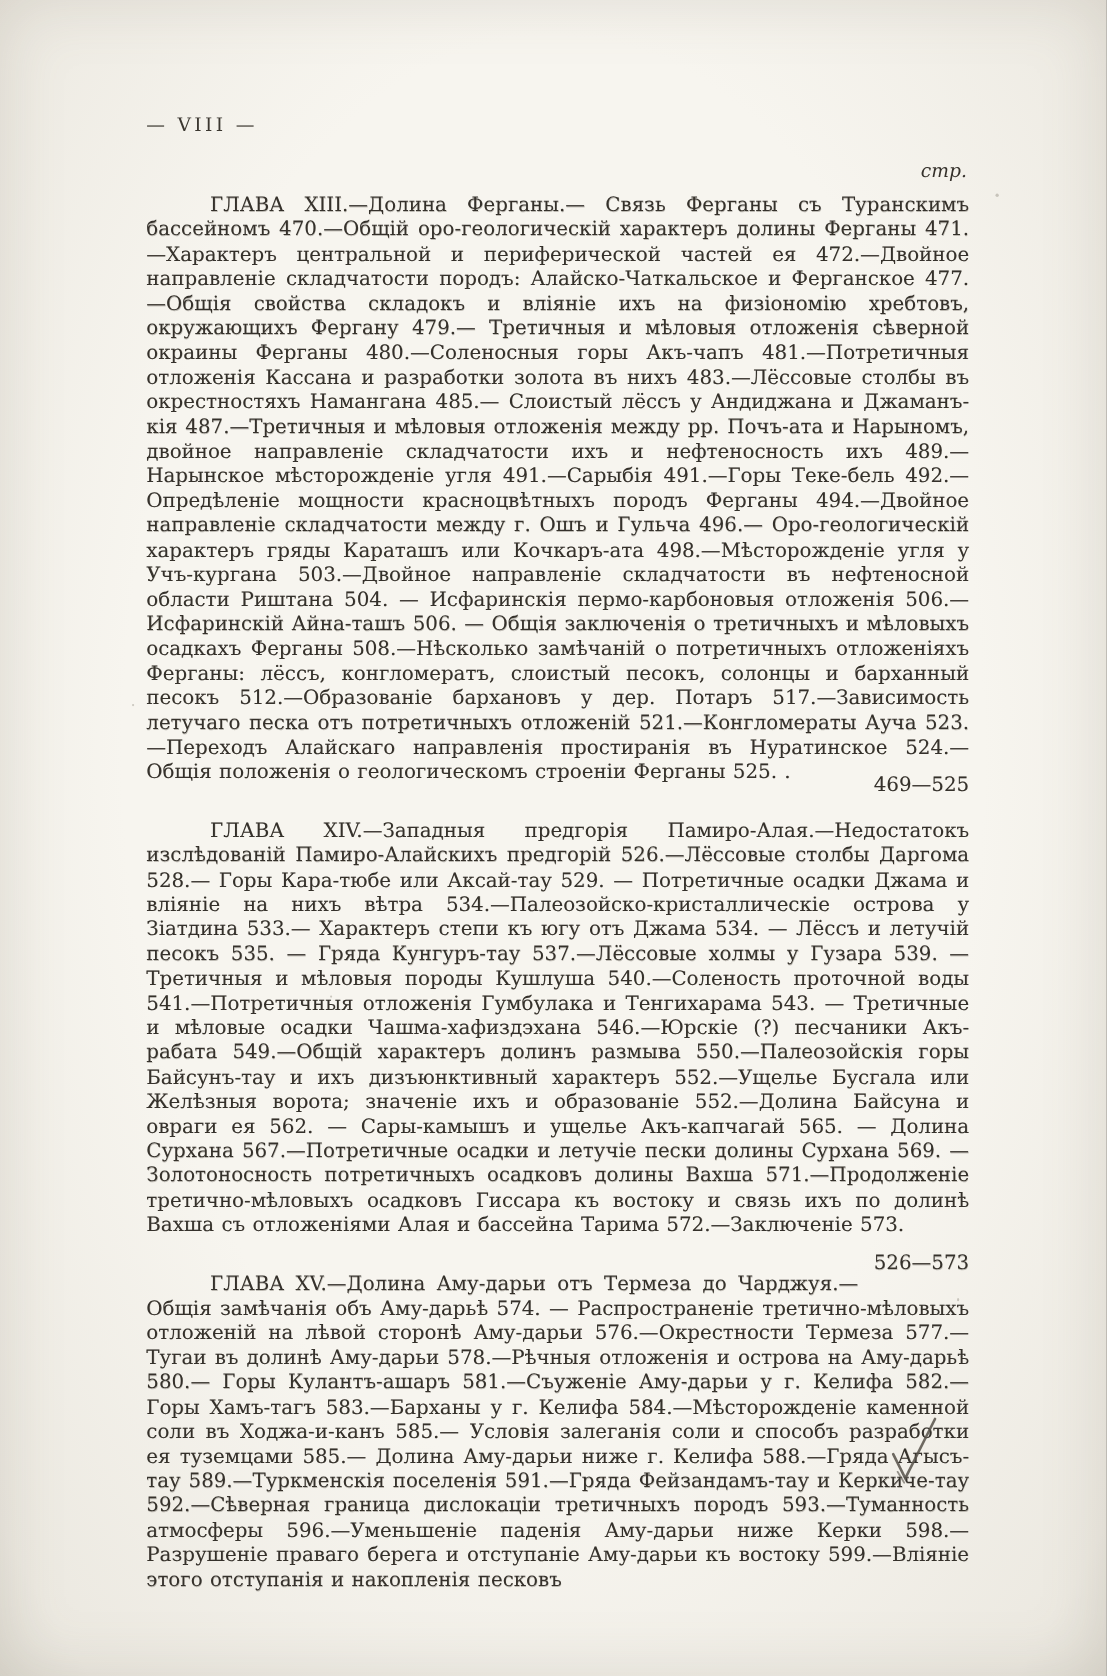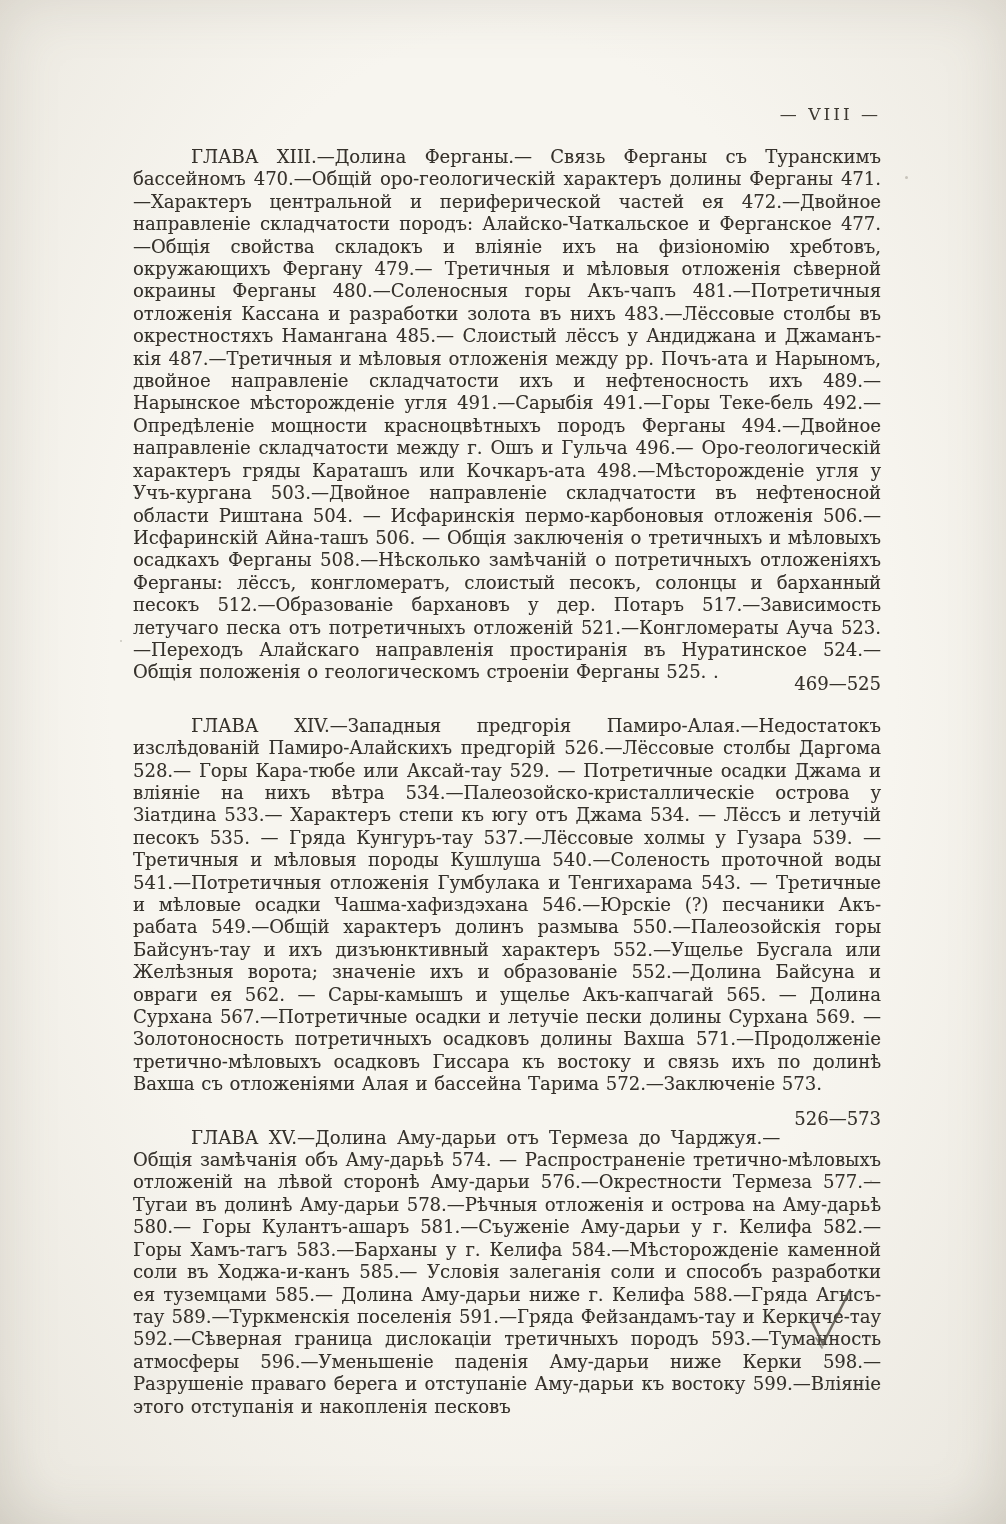--- a/index.html
+++ b/index.html
@@ -19,21 +19,21 @@
     overflow: hidden;
     color: #35312b;
   }
   .text-block {
     position: absolute;
     top: 104px;
     left: 133px;
     width: 748px;
   }
   .folio {
-    text-align: right;
+    text-align: left;
     font-size: 17px;
     letter-spacing: 3px;
     line-height: 20px;
     margin-bottom: 22px;
     color: #3b3730;
   }
   .col-label {
     text-align: right;
     font-style: italic;
     font-size: 17px;
@@ -71,20 +71,21 @@
 </style>
 </head>
 <body>
 
 <div class="page">
 
   <div class="text-block">
 
     <div class="folio">— VIII —</div>
 
+    <div class="col-label">стр.</div>
 
     <p class="chapter"><span>ГЛАВА XIII.—Долина Ферганы.— Связь Ферганы съ Туранскимъ бассейномъ 470.—Общій оро-геологическій характеръ долины Ферганы 471.—Характеръ центральной и периферической частей ея 472.—Двойное направленіе складчатости породъ: Алайско-Чаткальское и Ферганское 477.—Общія свойства складокъ и вліяніе ихъ на физіономію хребтовъ, окружающихъ Фергану 479.— Третичныя и мѣловыя отложенія сѣверной окраины Ферганы 480.—Соленосныя горы Акъ-чапъ 481.—Потретичныя отложенія Кассана и разработки золота въ нихъ 483.—Лёссовые столбы въ окрестностяхъ Намангана 485.— Слоистый лёссъ у Андиджана и Джаманъ-кія 487.—Третичныя и мѣловыя отложенія между рр. Почъ-ата и Нарыномъ, двойное направленіе складчатости ихъ и нефтеносность ихъ 489.—Нарынское мѣсторожденіе угля 491.—Сарыбія 491.—Горы Теке-бель 492.—Опредѣленіе мощности красноцвѣтныхъ породъ Ферганы 494.—Двойное направленіе складчатости между г. Ошъ и Гульча 496.— Оро-геологическій характеръ гряды Караташъ или Кочкаръ-ата 498.—Мѣсторожденіе угля у Учъ-кургана 503.—Двойное направленіе складчатости въ нефтеносной области Риштана 504. — Исфаринскія пермо-карбоновыя отложенія 506.—Исфаринскій Айна-ташъ 506. — Общія заключенія о третичныхъ и мѣловыхъ осадкахъ Ферганы 508.—Нѣсколько замѣчаній о потретичныхъ отложеніяхъ Ферганы: лёссъ, конгломератъ, слоистый песокъ, солонцы и барханный песокъ 512.—Образованіе бархановъ у дер. Потаръ 517.—Зависимость летучаго песка отъ потретичныхъ отложеній 521.—Конгломераты Ауча 523.—Переходъ Алайскаго направленія простиранія въ Нуратинское 524.—Общія положенія о геологическомъ строеніи Ферганы 525. .</span><span class="pages">469—525</span></p>
 
     <p class="chapter"><span>ГЛАВА XIV.—Западныя предгорія Памиро-Алая.—Недостатокъ изслѣдованій Памиро-Алайскихъ предгорій 526.—Лёссовые столбы Даргома 528.— Горы Кара-тюбе или Аксай-тау 529. — Потретичные осадки Джама и вліяніе на нихъ вѣтра 534.—Палеозойско-кристаллическіе острова у Зіатдина 533.— Характеръ степи къ югу отъ Джама 534. — Лёссъ и летучій песокъ 535. — Гряда Кунгуръ-тау 537.—Лёссовые холмы у Гузара 539. — Третичныя и мѣловыя породы Кушлуша 540.—Соленость проточной воды 541.—Потретичныя отложенія Гумбулака и Тенгихарама 543. — Третичные и мѣловые осадки Чашма-хафиздэхана 546.—Юрскіе (?) песчаники Акъ-рабата 549.—Общій характеръ долинъ размыва 550.—Палеозойскія горы Байсунъ-тау и ихъ дизъюнктивный характеръ 552.—Ущелье Бусгала или Желѣзныя ворота; значеніе ихъ и образованіе 552.—Долина Байсуна и овраги ея 562. — Сары-камышъ и ущелье Акъ-капчагай 565. — Долина Сурхана 567.—Потретичные осадки и летучіе пески долины Сурхана 569. — Золотоносность потретичныхъ осадковъ долины Вахша 571.—Продолженіе третично-мѣловыхъ осадковъ Гиссара къ востоку и связь ихъ по долинѣ Вахша съ отложеніями Алая и бассейна Тарима 572.—Заключеніе 573.</span><span class="pages">526—573</span></p>
 
     <p class="chapter"><span>ГЛАВА XV.—Долина Аму-дарьи отъ Термеза до Чарджуя.—Общія замѣчанія объ Аму-дарьѣ 574. — Распространеніе третично-мѣловыхъ отложеній на лѣвой сторонѣ Аму-дарьи 576.—Окрестности Термеза 577.—Тугаи въ долинѣ Аму-дарьи 578.—Рѣчныя отложенія и острова на Аму-дарьѣ 580.— Горы Кулантъ-ашаръ 581.—Съуженіе Аму-дарьи у г. Келифа 582.—Горы Хамъ-тагъ 583.—Барханы у г. Келифа 584.—Мѣсторожденіе каменной соли въ Ходжа-и-канъ 585.— Условія залеганія соли и способъ разработки ея туземцами 585.— Долина Аму-дарьи ниже г. Келифа 588.—Гряда Агысъ-тау 589.—Туркменскія поселенія 591.—Гряда Фейзандамъ-тау и Керкиче-тау 592.—Сѣверная граница дислокаціи третичныхъ породъ 593.—Туманность атмосферы 596.—Уменьшеніе паденія Аму-дарьи ниже Керки 598.—Разрушеніе праваго берега и отступаніе Аму-дарьи къ востоку 599.—Вліяніе этого отступанія и накопленія песковъ</span><span class="pages"></span></p>
 
   </div>
 
   <svg class="pen-mark" width="52" height="66" viewBox="0 0 52 66">

